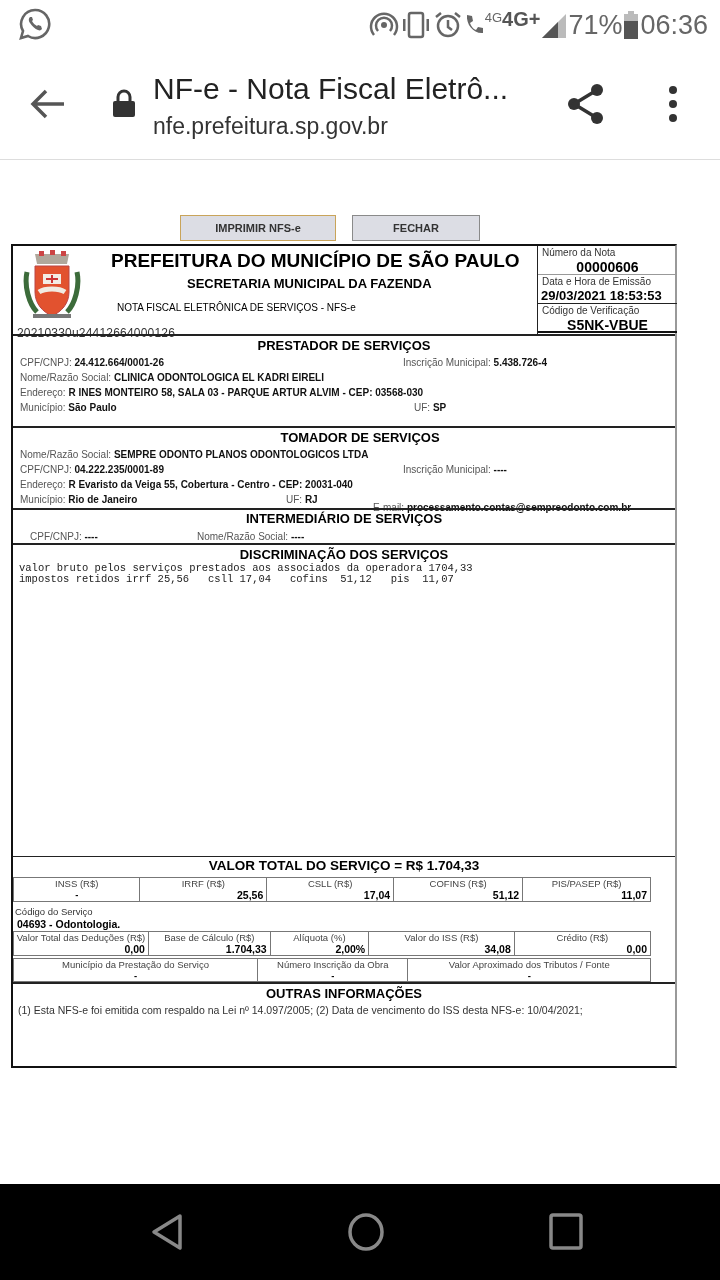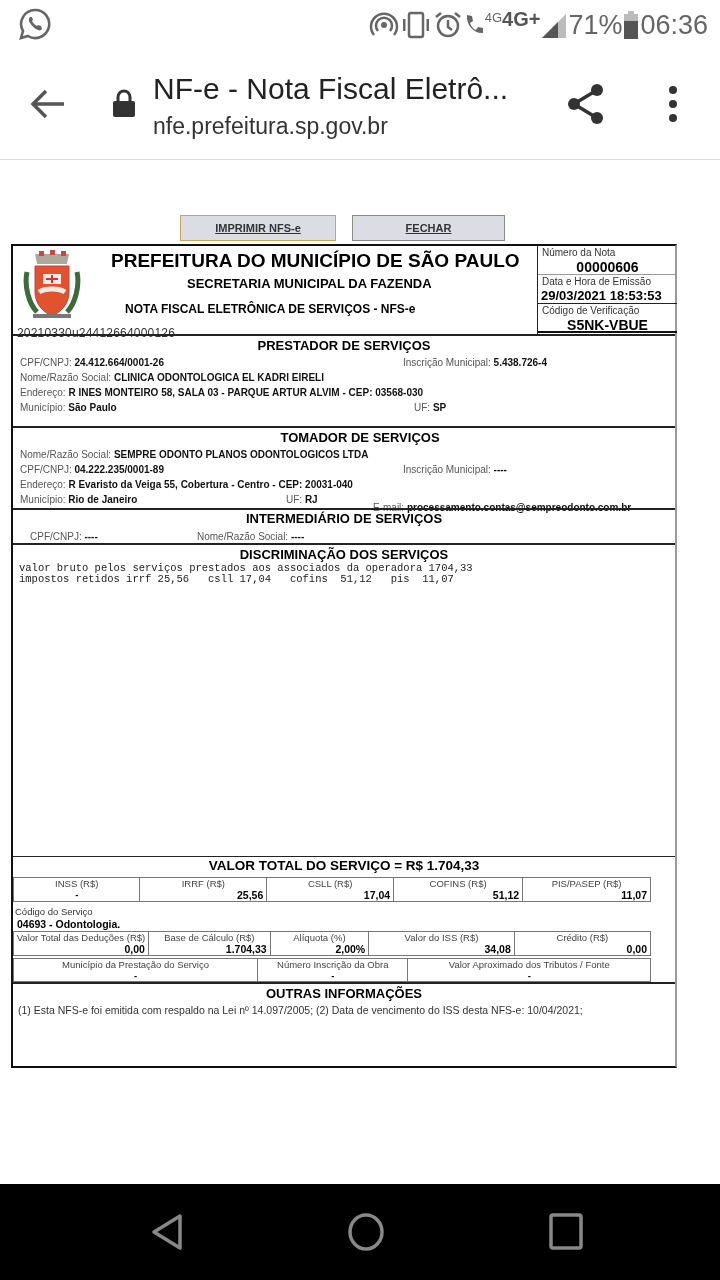--- a/index.html
+++ b/index.html
@@ -17,32 +17,32 @@
   
   .browserbar { position: absolute; left: 0; top: 50px; width: 720px; height: 110px; background: #fff; border-bottom: 1px solid #ddd; }
   .browserbar .back { position: absolute; left: 28px; top: 36px; width: 40px; height: 36px; }
   .browserbar .lock { position: absolute; left: 112px; top: 38px; width: 24px; height: 30px; }
   .browserbar .title { position: absolute; left: 153px; top: 22px; font-size: 30px; color: #222; white-space: nowrap; }
   .browserbar .url { position: absolute; left: 153px; top: 63px; font-size: 23px; color: #333; white-space: nowrap; }
   .browserbar .share { position: absolute; left: 566px; top: 32px; width: 40px; height: 44px; }
   .browserbar .more { position: absolute; left: 660px; top: 34px; width: 26px; height: 40px; }
 
   
-  .btn { position: absolute; top: 215px; height: 26px; background: #dcdde4; border: 1px solid #8a8a8a; font-size: 11px; font-weight: bold; color: #333; display: flex; align-items: center; justify-content: center; text-decoration: underline; }
+  .btn { position: absolute; top: 215px; height: 26px; background: #dcdde4; border: 1px solid #8a8a8a; font-size: 11px; font-weight: bold; color: #333; display: flex; align-items: center; justify-content: center; }
   .btn-print { left: 180px; width: 156px; border-color: #c9a45a; }
-  .btn-close { left: 352px; width: 153px; }
+  .btn-close { left: 352px; width: 128px; }
 
   
   .nf { position: absolute; left: 11px; top: 244px; width: 666px; height: 824px; border: 2px solid #111; border-right: 2px solid #999; }
   .hdr { position: absolute; left: 0; top: 0; width: 526px; height: 90px; }
   .brasao { position: absolute; left: 10px; top: 4px; width: 58px; height: 76px; }
   .barcode-code { position: absolute; left: 4px; top: 80px; font-size: 12px; color: #333; letter-spacing: 0.2px; }
   .h-title { position: absolute; left: 98px; top: 4px; font-size: 19px; font-weight: bold; white-space: nowrap; }
   .h-sub { position: absolute; left: 174px; top: 30px; font-size: 13px; font-weight: bold; white-space: nowrap; }
-  .h-nfse { position: absolute; left: 112px; top: 56px; font-size: 12px; font-weight: bold; white-space: nowrap; }
+  .h-nfse { position: absolute; left: 104px; top: 56px; font-size: 10px; font-weight: normal; white-space: nowrap; }
   .hright { position: absolute; left: 524px; top: 0; width: 140px; height: 90px; border-left: 1px solid #222; }
   .hright .lbl { font-size: 10px; color: #333; padding-left: 4px; height: 13px; line-height: 13px; }
   .hright .val { font-size: 14px; font-weight: bold; text-align: center; height: 16px; line-height: 16px; }
   .hright .val.date { font-size: 13px; text-align: left; padding-left: 3px; border-bottom: 1px solid #222; }
   .hright .val.num { border-bottom: 1px solid #999; }
   .hright .val.code { border-bottom: 2px solid #111; }
 
   .sep { position: absolute; left: 0; width: 662px; height: 2px; background: #222; }
   .sec-title { position: absolute; left: 0; width: 662px; text-align: center; font-size: 13px; font-weight: bold; }
   .row { position: absolute; font-size: 10px; white-space: nowrap; }

